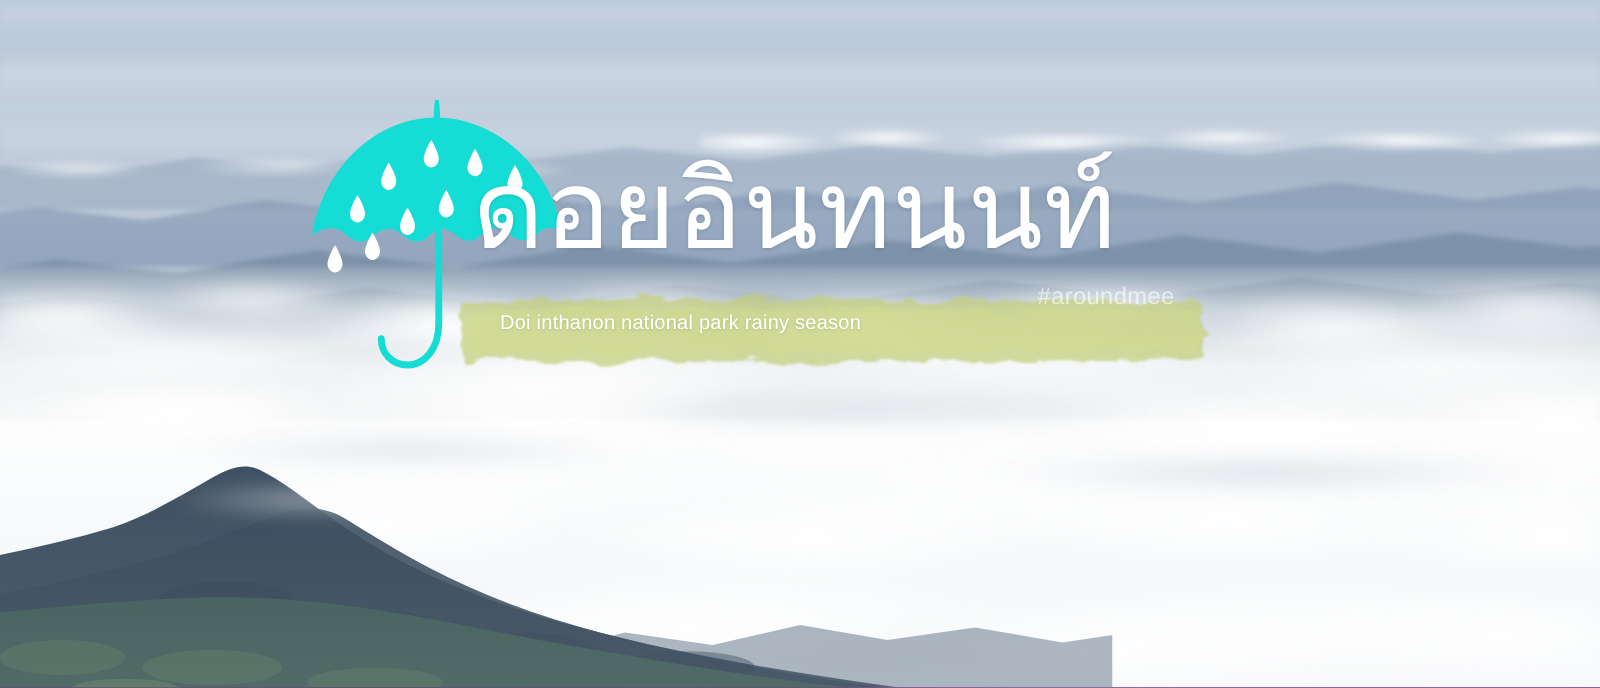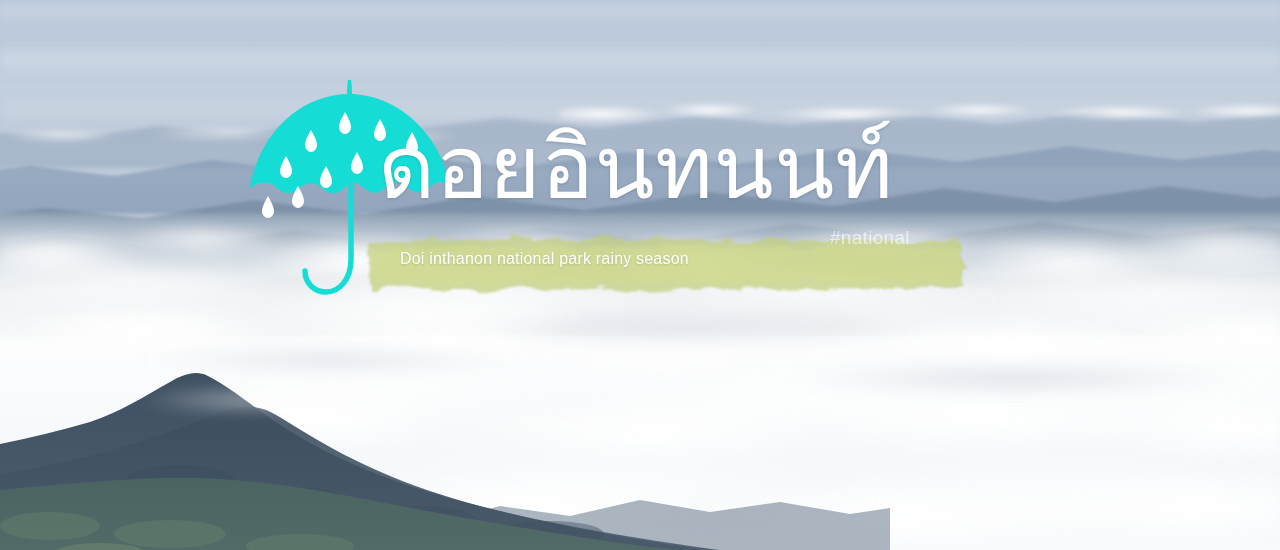--- a/index.html
+++ b/index.html
@@ -471,15 +471,15 @@
         <path d="M24,122 C24,122 18,132 18,137 C18,141 21,144 24,144 C27,144 30,141 30,137 C30,132 24,122 24,122 Z"></path>
         <path d="M96,62 C96,62 91,70 91,74 C91,77 93,80 96,80 C99,80 101,77 101,74 C101,70 96,62 96,62 Z" opacity="0"></path>
       </g>
     </svg>
   </div>
 
   <div class="title-th">ดอยอินทนนท์</div>
 
   <div class="subtitle-en">Doi inthanon national park rainy season</div>
 
-  <div class="hashtag">#national</div>
+  <div class="hashtag">#aroundmee</div>
 
 </div>
 
 </body></html>

